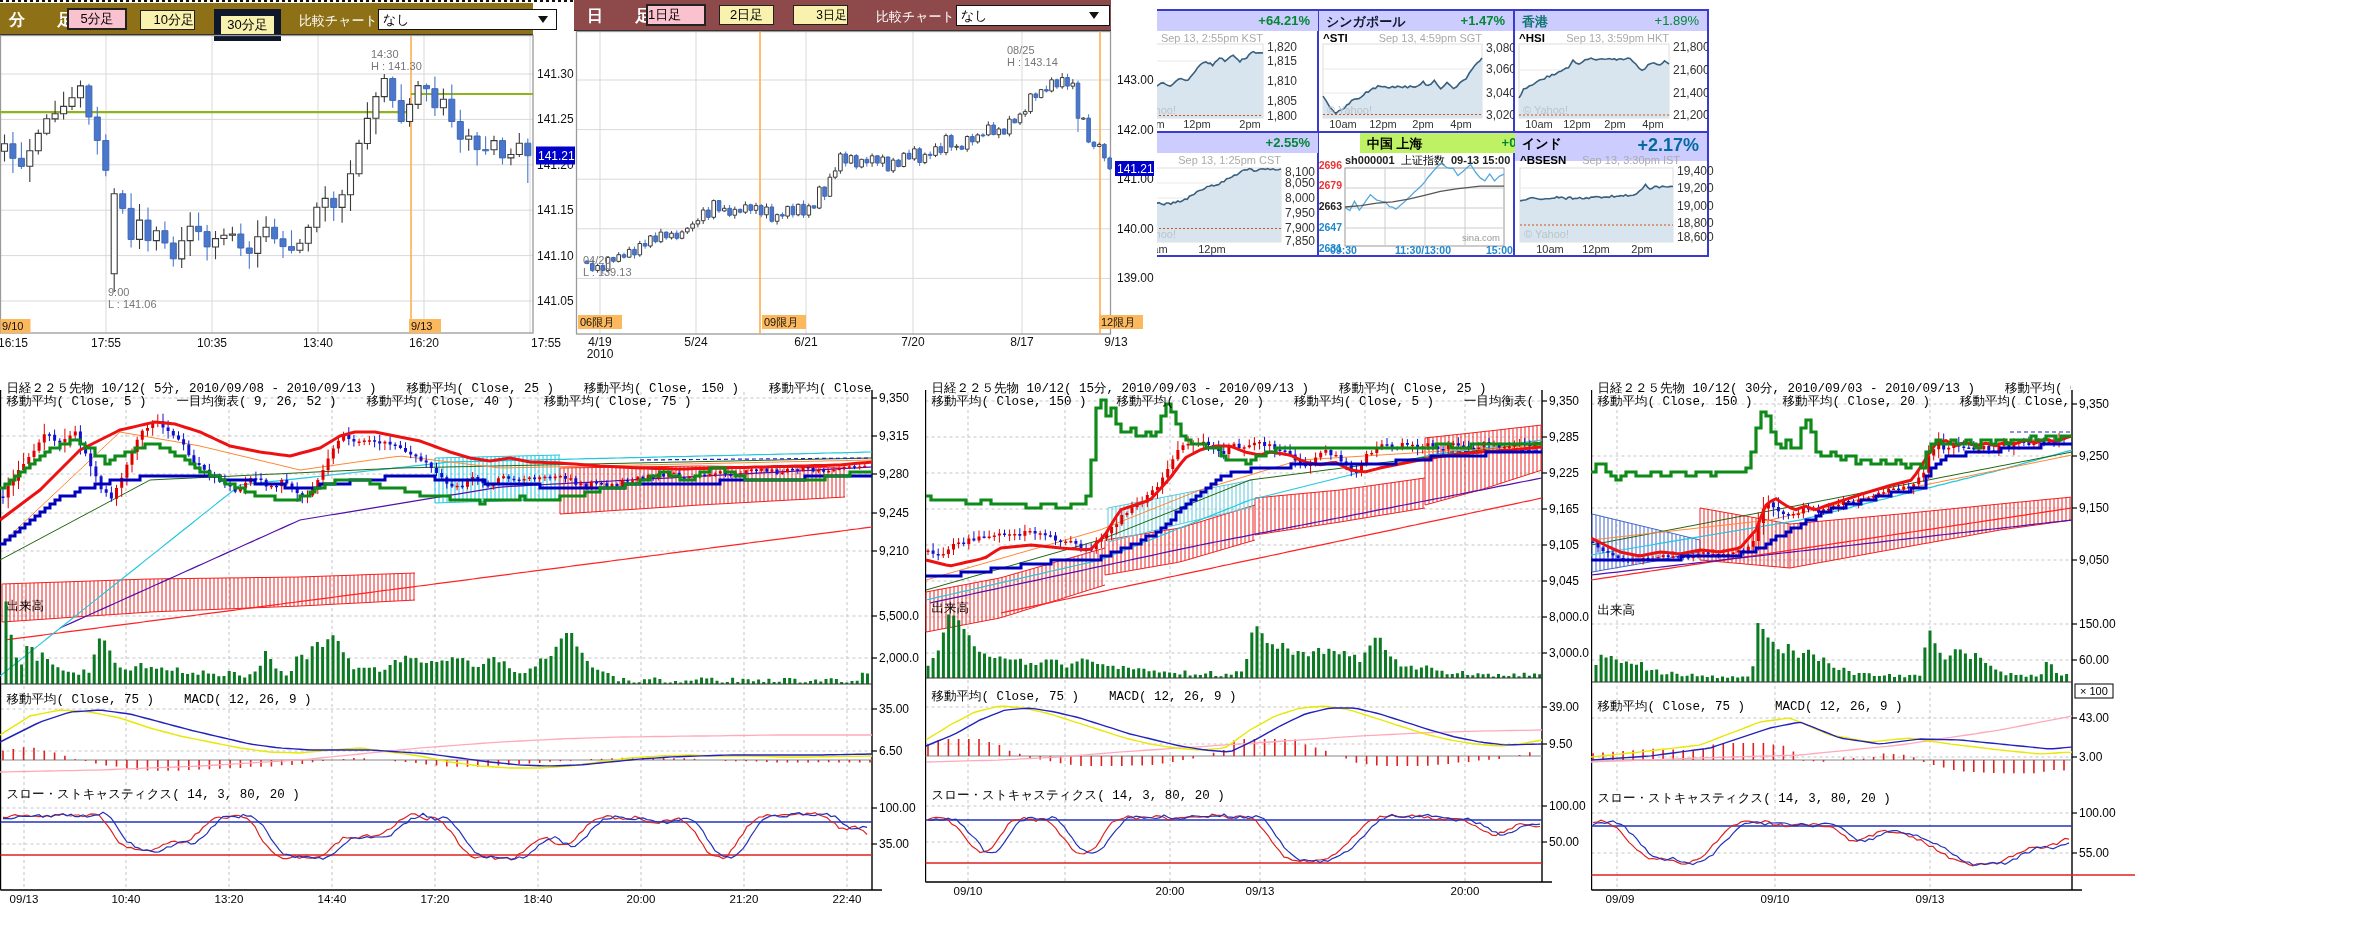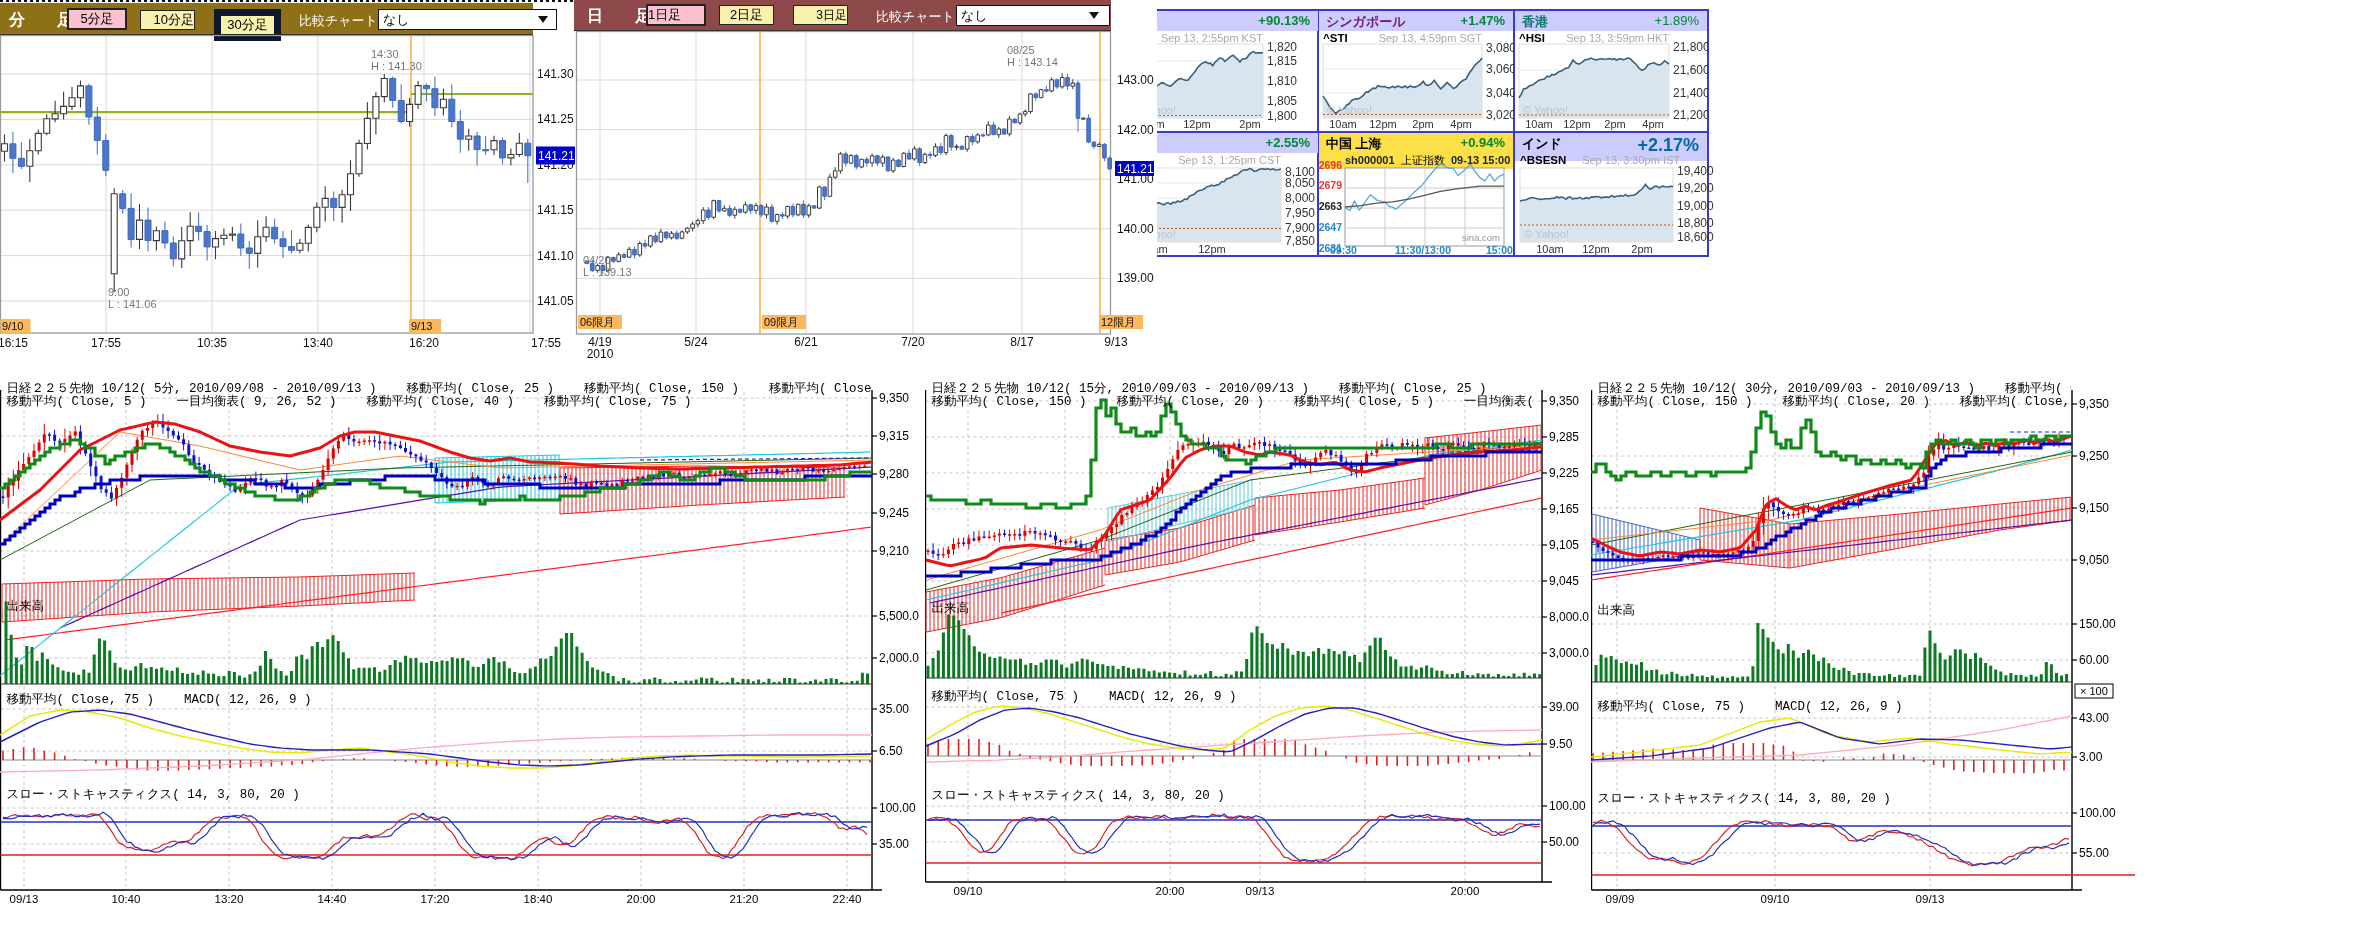--- a/index.html
+++ b/index.html
@@ -91,34 +91,34 @@
 <text x="542" y="346" font-size="12" fill="#111" text-anchor="middle">9/13</text>
 <text x="26" y="358" font-size="12" fill="#111" text-anchor="middle">2010</text>
 </svg>
 <div class="abs" style="left:1157px;top:9px;width:552px;height:2px;background:#3a3ace"></div>
 <div class="abs" style="left:1157px;top:255px;width:552px;height:2px;background:#3a3ace"></div>
 <div class="abs" style="left:1317px;top:9px;width:2px;height:248px;background:#3a3ace"></div>
 <div class="abs" style="left:1513px;top:9px;width:2px;height:248px;background:#3a3ace"></div>
 <div class="abs" style="left:1707px;top:9px;width:2px;height:248px;background:#3a3ace"></div>
 <div class="abs" style="left:1157px;top:131px;width:552px;height:2px;background:#3a3ace"></div>
 <div class="abs" style="left:1157px;top:11px;width:161px;height:20px;background:#ccccff">
-    <span class="abs" style="right:8px;top:2px;font-size:13px;font-weight:bold;color:#008833">+90.13%</span>
+    <span class="abs" style="right:8px;top:2px;font-size:13px;font-weight:bold;color:#008833">+64.21%</span>
   </div>
 <div class="abs" style="left:1319px;top:11px;width:194px;height:20px;background:#ccccff">
-    <span class="abs" style="left:7px;top:2px;font-size:13px;font-weight:bold;color:#701a75">シンガポール</span>
+    <span class="abs" style="left:7px;top:2px;font-size:13px;font-weight:bold;color:#0f172a">シンガポール</span>
     <span class="abs" style="right:8px;top:2px;font-size:13px;font-weight:bold;color:#008833">+1.47%</span>
   </div>
 <div class="abs" style="left:1515px;top:11px;width:192px;height:20px;background:#ccccff">
     <span class="abs" style="left:7px;top:2px;font-size:13px;font-weight:bold;color:#0f766e">香港</span>
     <span class="abs" style="right:8px;top:2px;font-size:13px;font-weight:normal;color:#008833">+1.89%</span>
   </div>
 <div class="abs" style="left:1157px;top:133px;width:161px;height:20px;background:#ccccff">
     <span class="abs" style="right:8px;top:2px;font-size:13px;font-weight:bold;color:#008833">+2.55%</span>
   </div>
-<div class="abs" style="left:1319px;top:133px;width:194px;height:36px;background:#fde047">
+<div class="abs" style="left:1360px;top:133px;width:194px;height:20px;background:#bef264">
     <span class="abs" style="left:7px;top:2px;font-size:13px;font-weight:bold;color:#000">中国 上海</span>
     <span class="abs" style="right:8px;top:2px;font-size:13px;font-weight:bold;color:#008833">+0.94%</span>
   </div>
 <div class="abs" style="left:1515px;top:133px;width:192px;height:28px;background:#ccccff">
     <span class="abs" style="left:7px;top:2px;font-size:13px;font-weight:bold;color:#000">インド</span>
     <span class="abs" style="right:8px;top:2px;font-size:18px;font-weight:bold;color:#0369a1">+2.17%</span>
   </div>
 <svg class="abs" style="left:1157px;top:31px" width="160" height="110">
 <text x="106" y="11" font-size="11" fill="#aaa" text-anchor="end">Sep 13, 2:55pm KST</text>
 <rect x="-30" y="13" width="136" height="74" fill="#fff" stroke="#dddddd"></rect>

